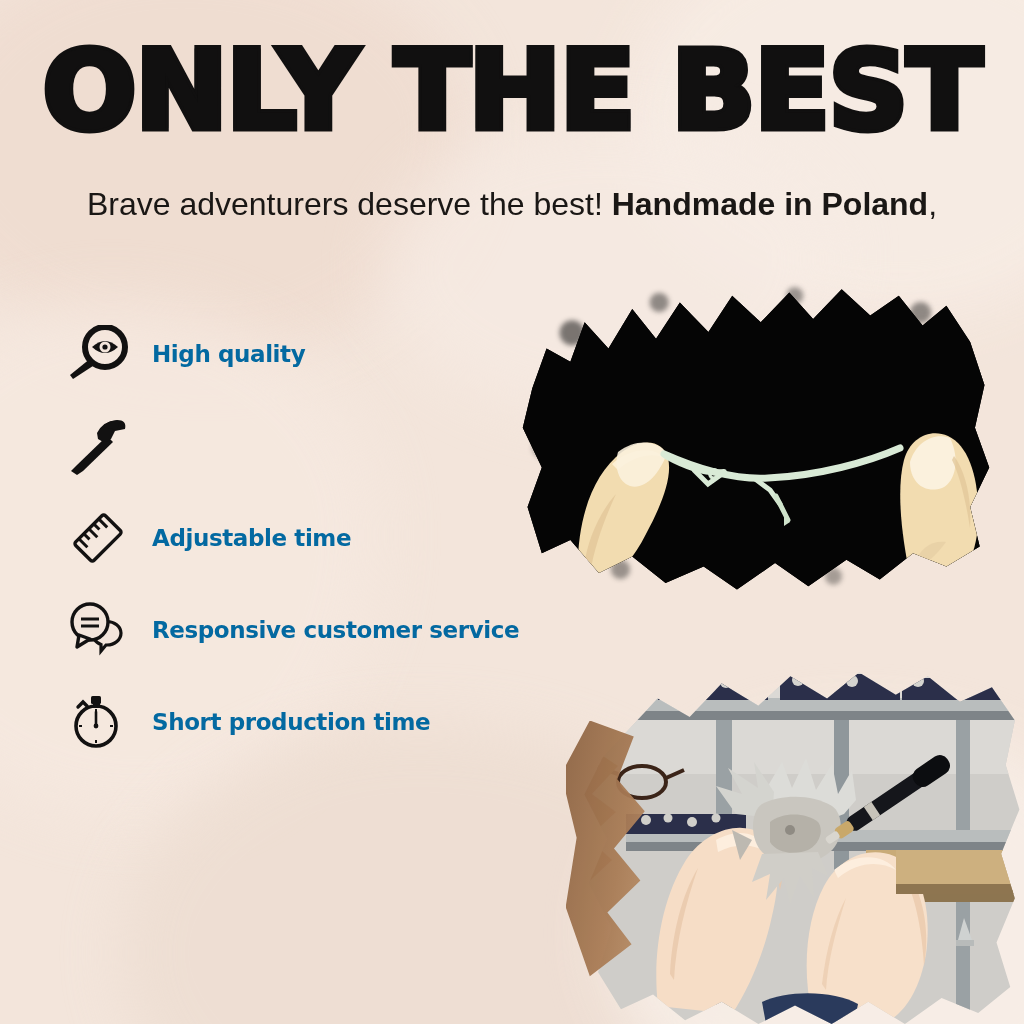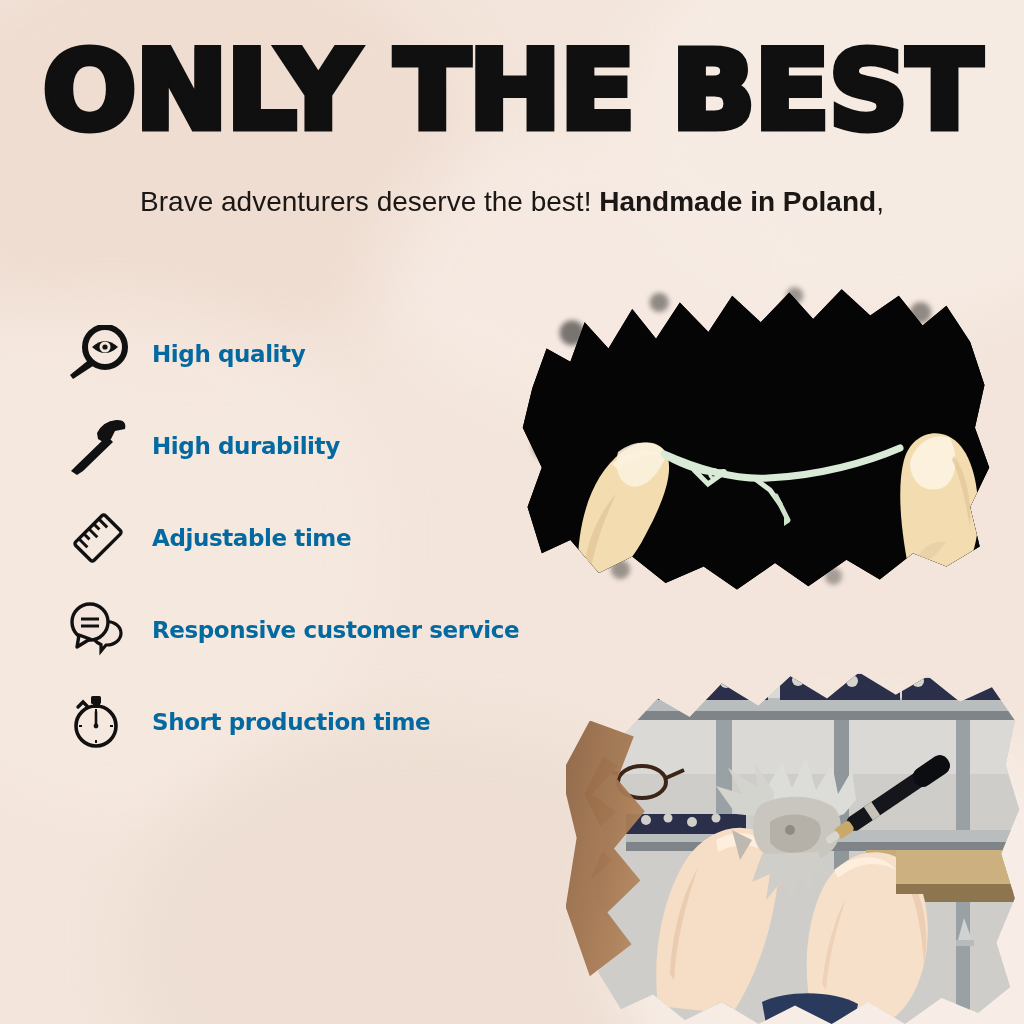--- a/index.html
+++ b/index.html
@@ -53,21 +53,21 @@
     white-space:nowrap;
     transform:scaleX(1.02);
   }
 
   
   .subcopy {
     position:absolute;
     left:60px; right:60px; top:182px;
     text-align:center;
     font-family:"Liberation Sans", sans-serif;
-    font-size:28px;
+    font-size:32px;
     line-height:1.42;
     color:#1a1715;
   }
   .subcopy b { font-weight:700; }
 
   
   .features {
     position:absolute;
     left:62px; top:308px;
     width:700px;
@@ -204,21 +204,20 @@
     </div>
 
     <div class="feature">
       <span class="ico">
         <svg width="62" height="58" viewBox="0 0 62 58">
           <path d="M4 54 L10 48 L40 19 L46 25 L16 54 L10 58 Z" fill="#121111"></path>
           <path d="M30 16 Q36 4 50 3 Q60 3 58 12 L48 14 L44 22 Q38 27 31 22 Z" fill="#121111"></path>
           <path d="M36 10 Q42 2 53 4 L50 13 Z" fill="#121111"></path>
         </svg>
       </span>
-      <span class="label">High durability</span>
     </div>
 
     <div class="feature">
       <span class="ico">
         <svg width="62" height="58" viewBox="0 0 62 58">
           <g transform="rotate(-45 31 29)">
             <rect x="10" y="16" width="42" height="26" rx="2.5" fill="none" stroke="#121111" stroke-width="3.4"></rect>
             <line x1="17" y1="16" x2="17" y2="28" stroke="#121111" stroke-width="3"></line>
             <line x1="24" y1="16" x2="24" y2="24" stroke="#121111" stroke-width="3"></line>
             <line x1="31" y1="16" x2="31" y2="28" stroke="#121111" stroke-width="3"></line>

